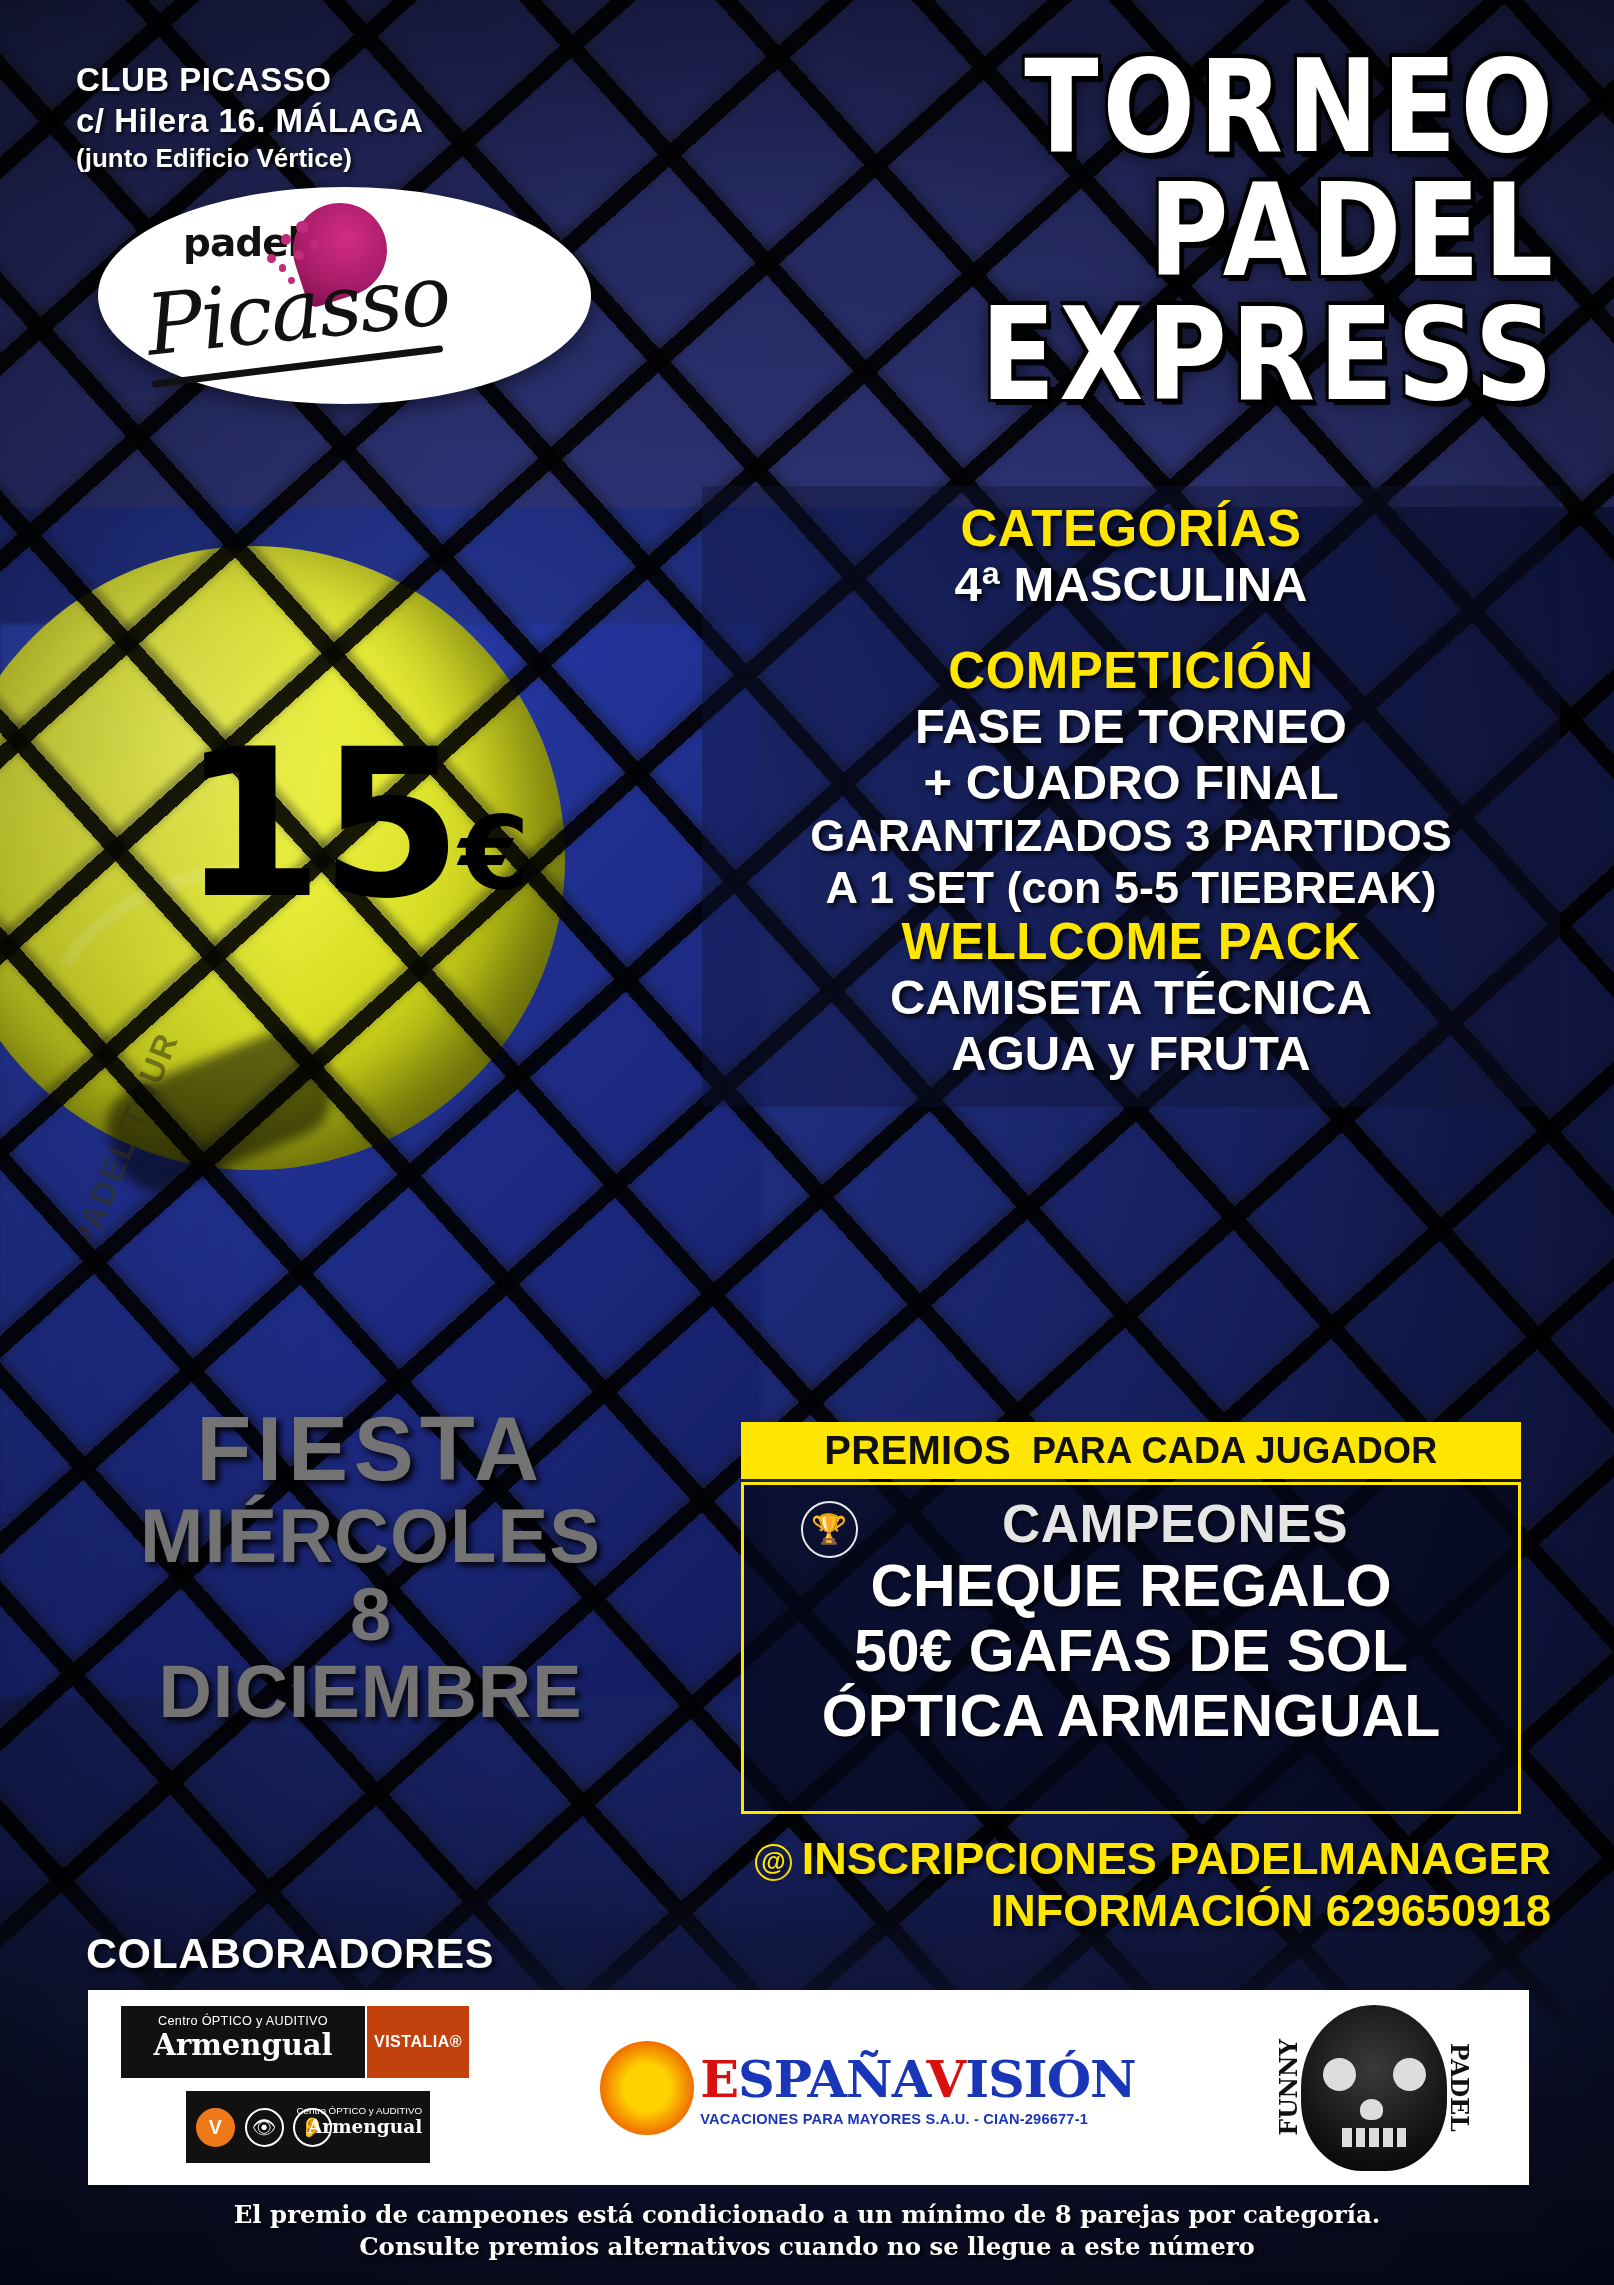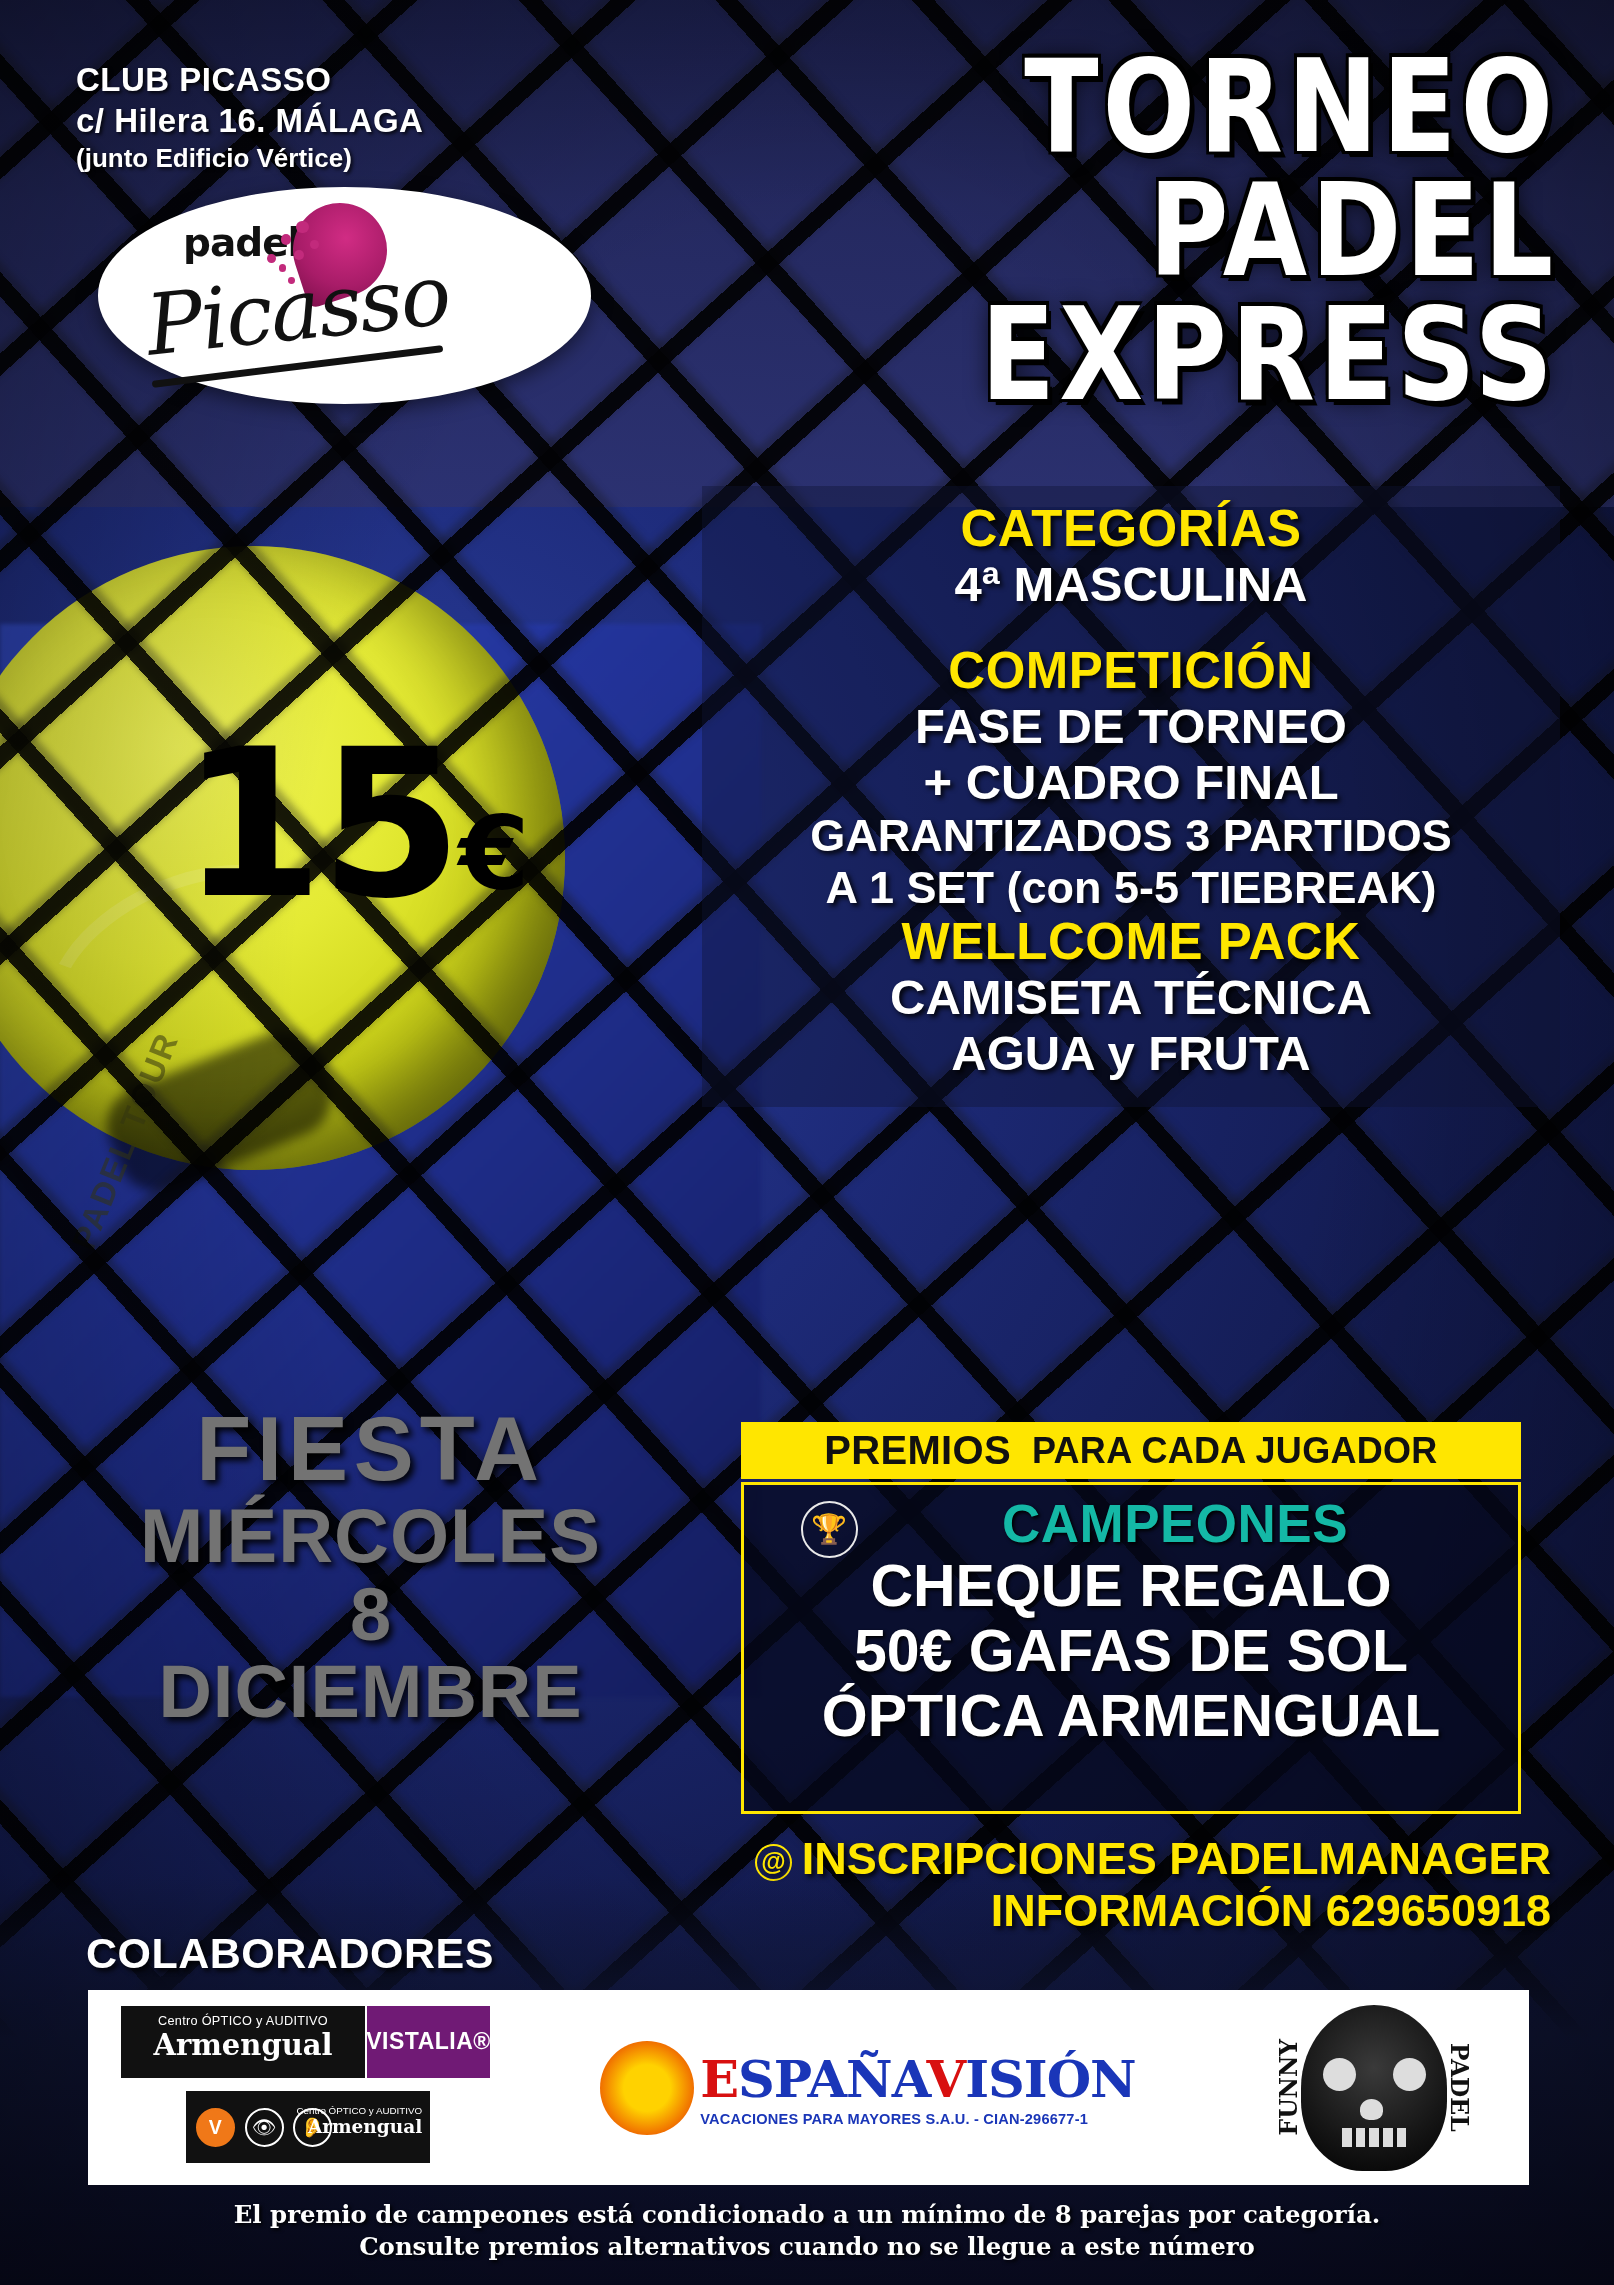--- a/index.html
+++ b/index.html
@@ -262,21 +262,21 @@
   .trophy {
     position: absolute; left: 57px; top: 15.6px;
     width: 57px; height: 57px;
     border: 2.9px solid #e9e9e9;
     border-radius: 50%;
     color: #fff;
     font-size: 29px;
     line-height: 53px;
   }
   .campeones {
-    color: #14b8a6;
+    color: #e5e5e5;
     font-weight: bold;
     font-size: 53px;
     letter-spacing: 0.5px;
     margin-left: 88px;
     text-shadow: 2px 2px 3.9px #000;
   }
   .premio-line {
     color: #fff;
     font-weight: bold;
     font-size: 59px;
@@ -330,22 +330,22 @@
     overflow: hidden;
   }
   .sp1 { width: 429px; }
   .sp2 { width: 702px; display:flex; align-items:center; justify-content:center; }
   .sp3 { width: 310px; background: #fff; display:flex; align-items:center; justify-content:center; }
 
   
   .armen-top { position: absolute; left: 33px; top: 15.6px; width: 244px; height: 72px; background:#111; color:#fff; }
   .armen-sub { font-size: 12.7px; text-align: center; margin-top: 8.8px; letter-spacing: 0.3px; }
   .armen-name { font-size: 29px; text-align: center; font-weight: bold; font-family:"DejaVu Serif", serif; }
-  .vistalia { position:absolute; left:279px; top:15.6px; width:123px; height:72px; background:#701a75; color:#fff;
-              display:flex; align-items:center; justify-content:center; font-weight:bold; font-size:23px; letter-spacing:0.5px;}
+  .vistalia { position:absolute; left:279px; top:15.6px; width:102px; height:72px; background:#c2410c; color:#fff;
+              display:flex; align-items:center; justify-content:center; font-weight:bold; font-size:16px; letter-spacing:0.5px;}
   .armen-bot { position:absolute; left:98px; top:101px; width:244px; height:72px; background:#111; display:flex; align-items:center; }
   .ic { width:39px; height:39px; border-radius:50%; border:2px solid #fff; margin-left:9.8px; display:flex; align-items:center; justify-content:center; color:#fff; font-size:19.5px;}
   .ic.orange { background:#f07818; border-color:#f07818; font-weight:bold; }
   .armen-bot-txt { position:absolute; right:7.8px; top:13.7px; color:#fff; text-align:right; }
   .armen-bot-txt .s1 { font-size:9.8px; }
   .armen-bot-txt .s2 { font-size:18.5px; font-weight:bold; font-family:"DejaVu Serif", serif; }
 
   
   .ev-wrap { display:flex; align-items:center; }
   .sun { width:94px; height:94px; border-radius:50%; background: radial-gradient(circle, #ffd200 35%, #f07000 70%, #e02000 100%); position:relative; margin-right:5.9px;}

